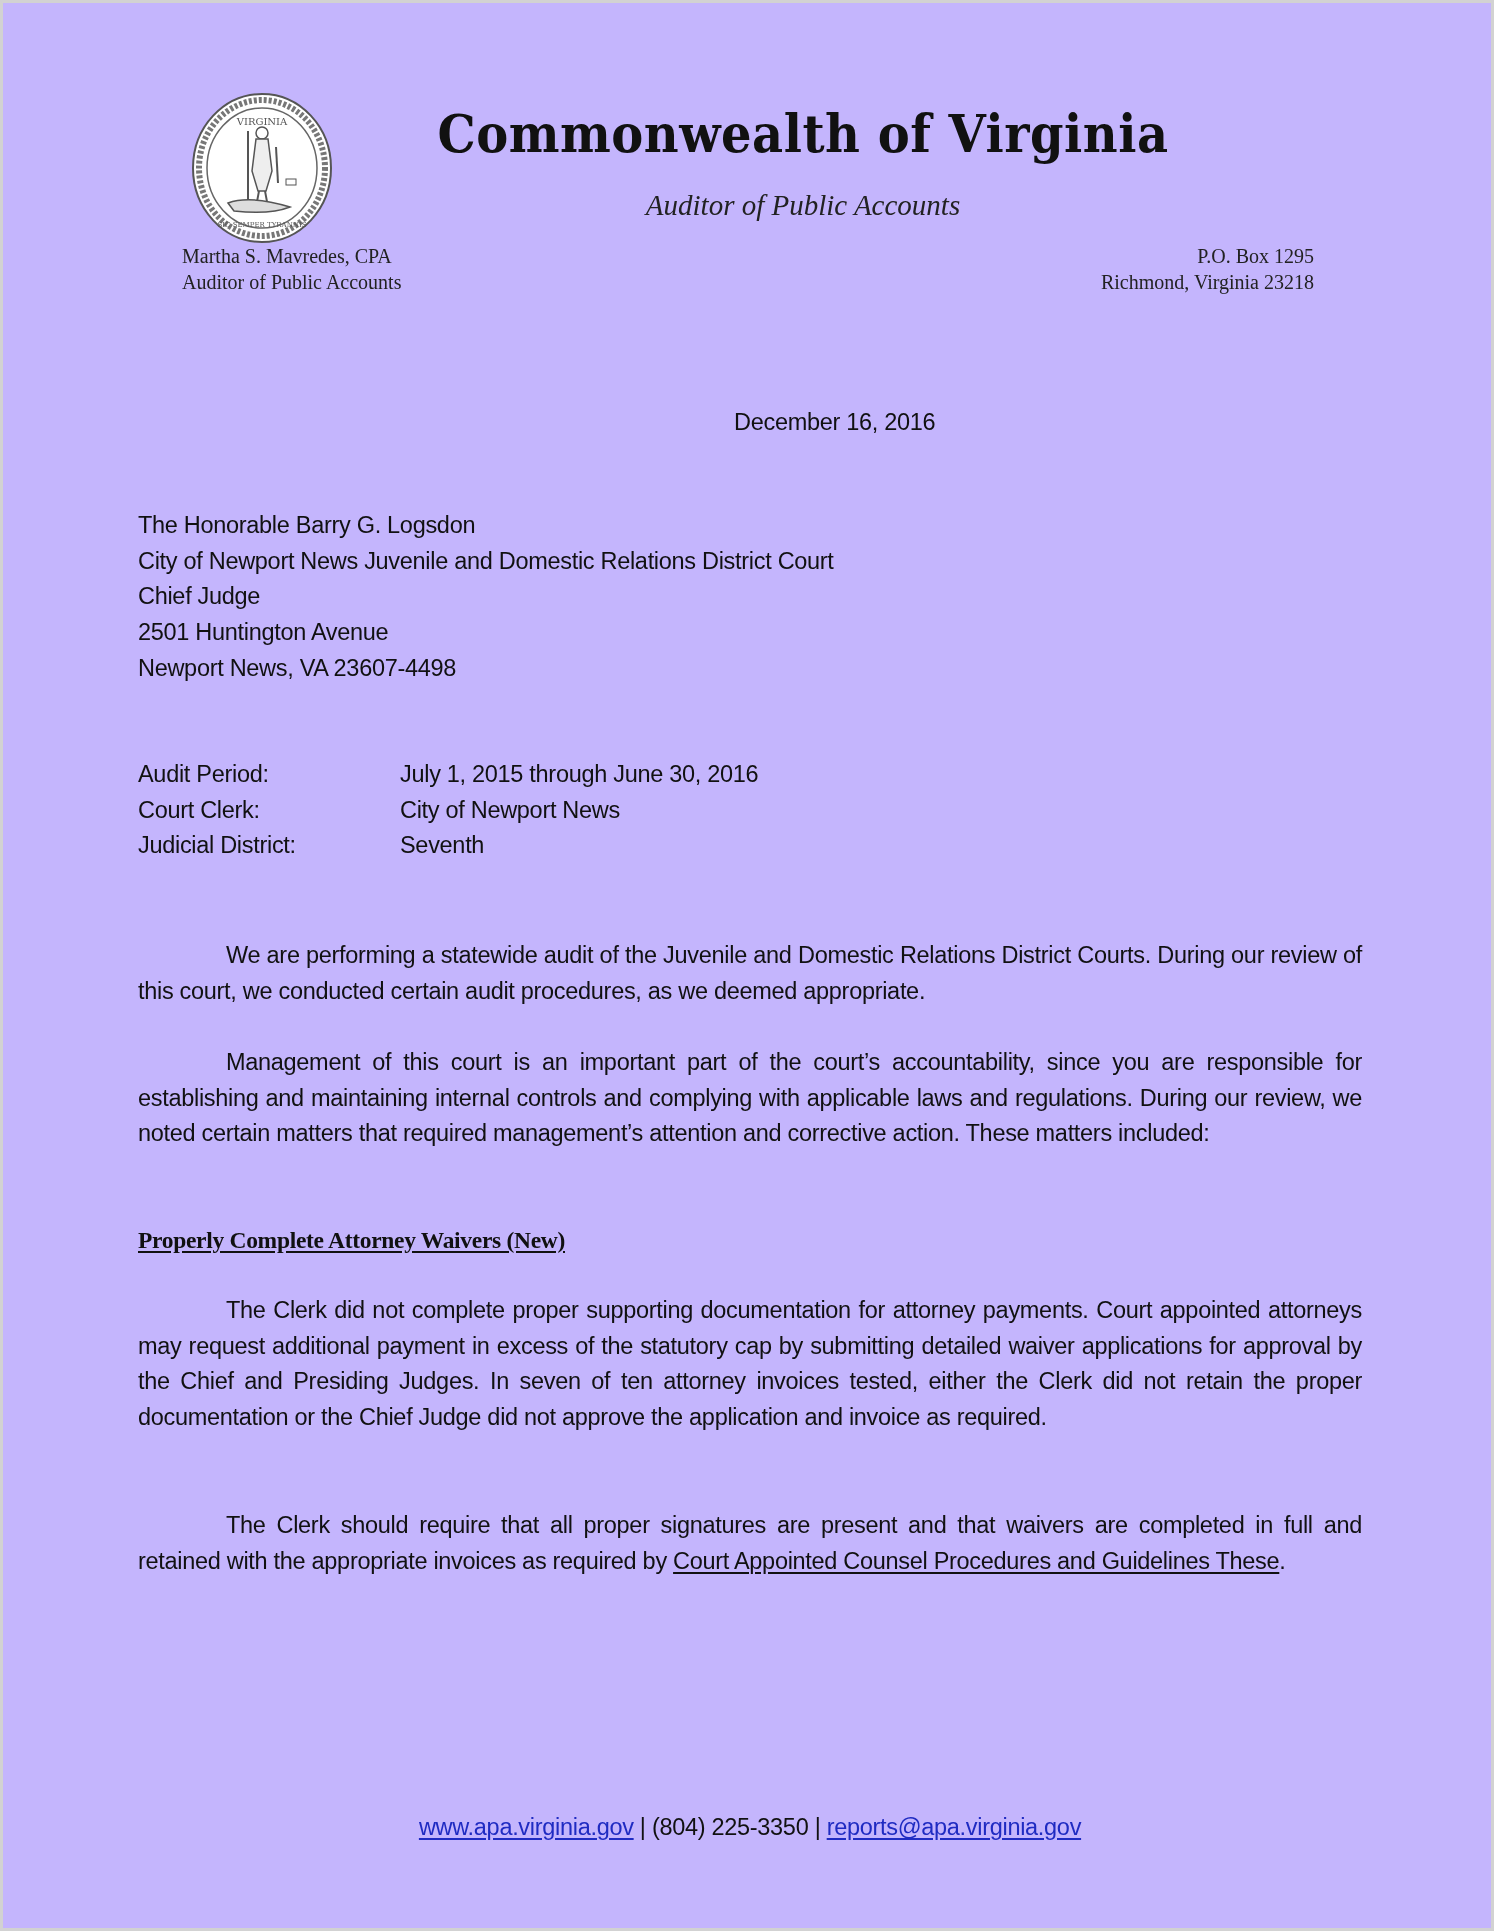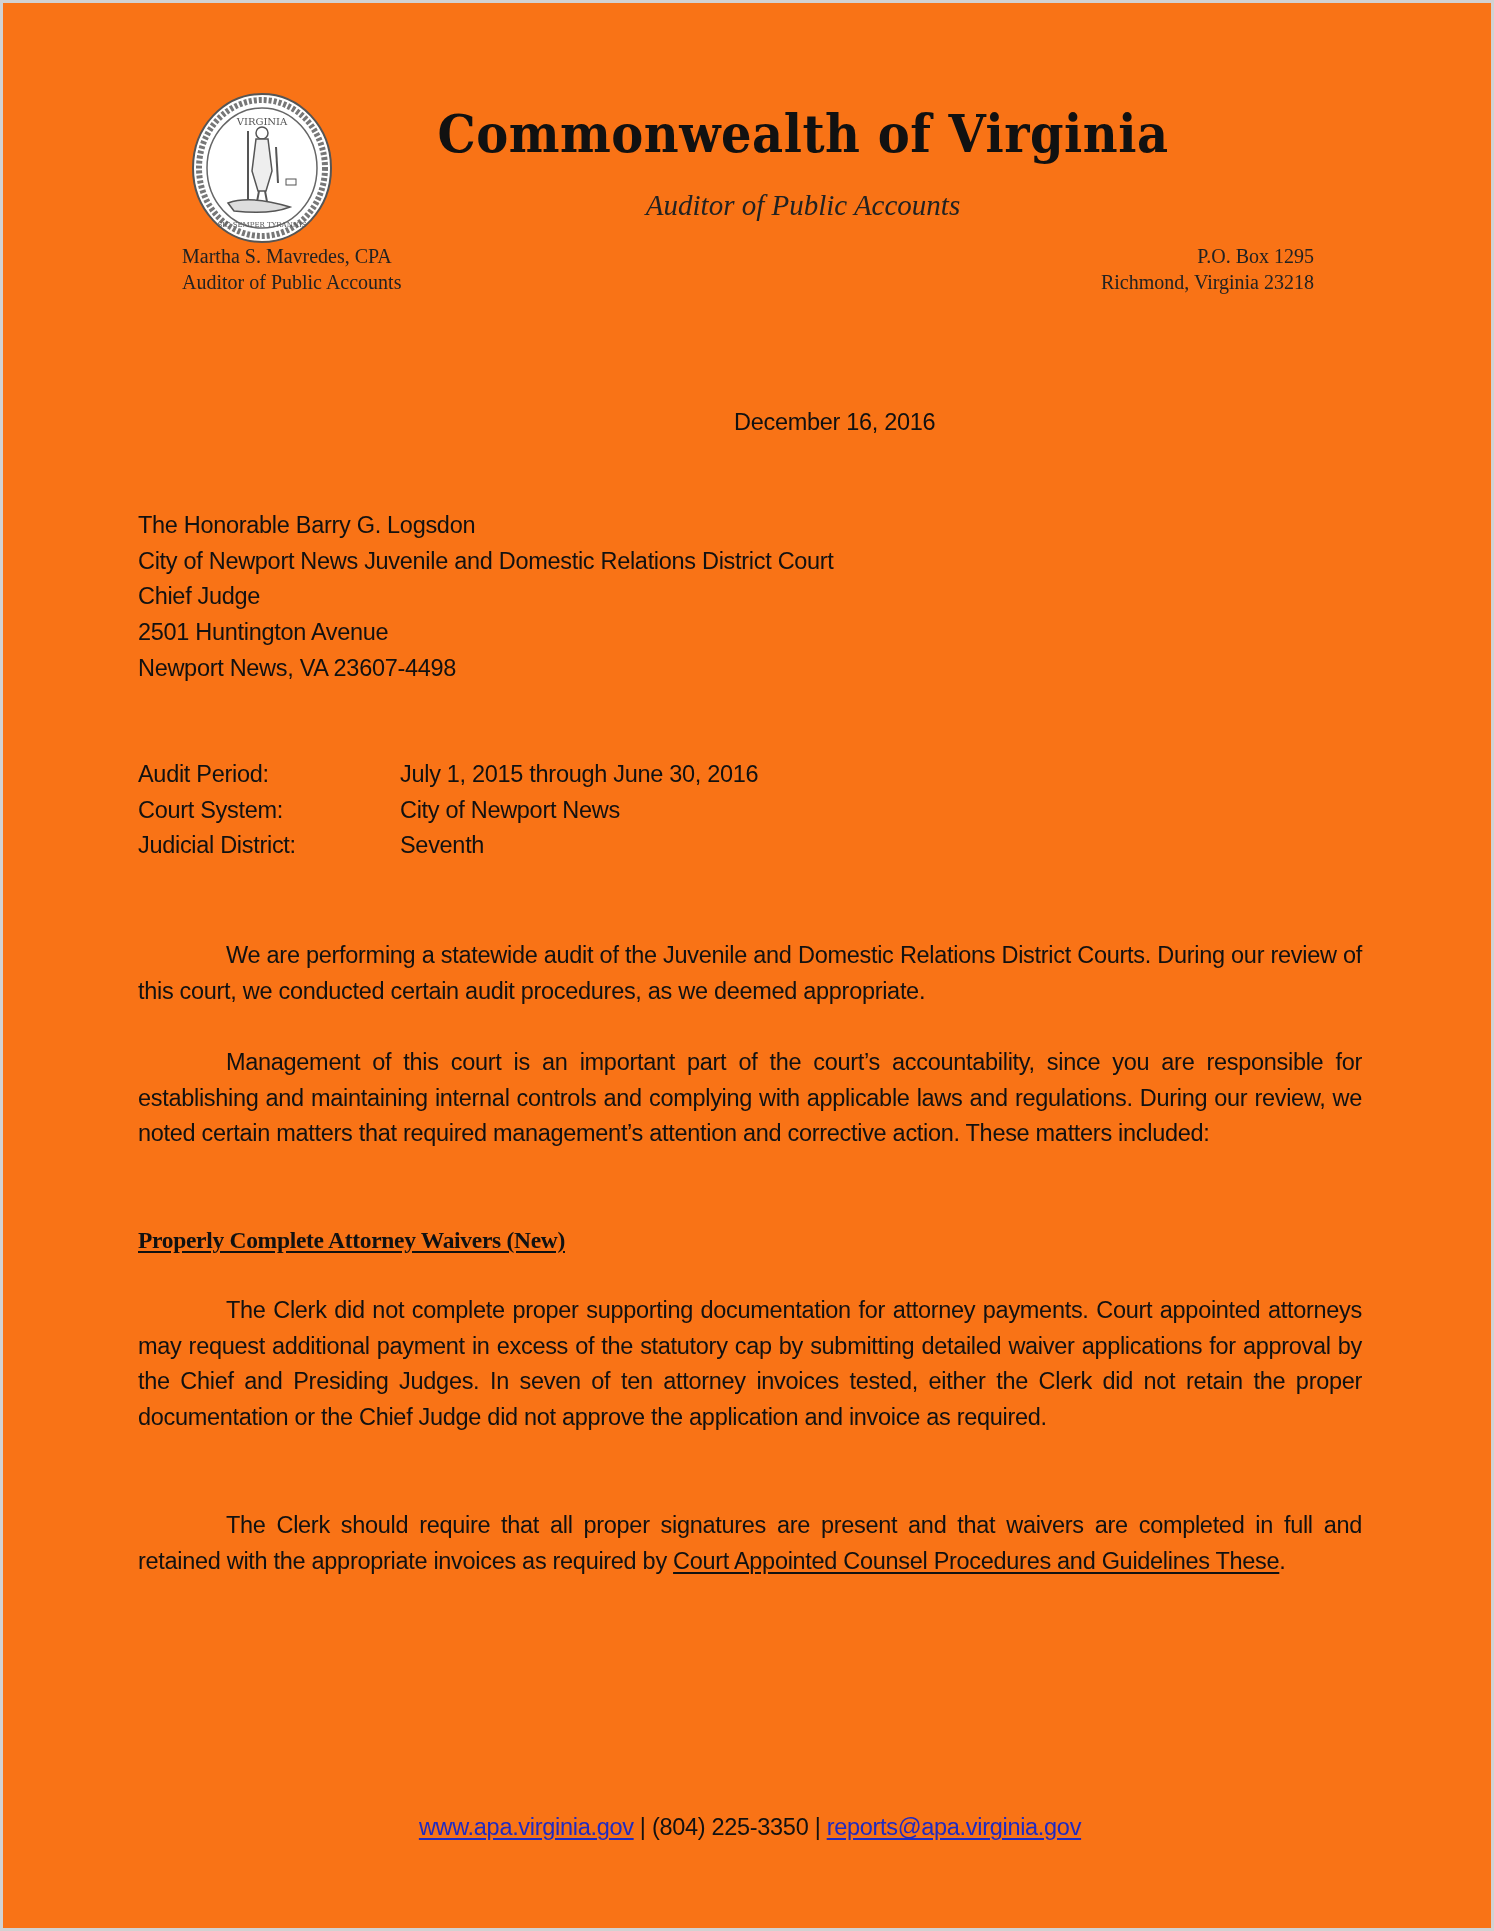--- a/index.html
+++ b/index.html
@@ -1,19 +1,19 @@
 <!DOCTYPE html>
 <html><head>
 <meta charset="utf-8">
 <style>
   html, body { margin: 0; padding: 0; background: #ffffff; }
   body { width: 1494px; height: 1931px; position: relative; overflow: hidden; }
   .page {
     position: absolute; left: 0; top: 0; width: 1494px; height: 1931px;
-    box-sizing: border-box; border: 3px solid #d2d2d2; background: #f97316;
+    box-sizing: border-box; border: 3px solid #d2d2d2; background: #c4b5fd;
     color: #111111;
   }
   .abs { position: absolute; }
   .seal { left: 187px; top: 88px; width: 144px; height: 154px; }
   .title {
     left: 300px; width: 1000px; top: 100px; text-align: center;
     font-family: "DejaVu Serif", serif; font-weight: bold; font-size: 48px;
     letter-spacing: 0.5px; color: #111;
     transform: scaleY(1.08); transform-origin: top center;
   }
@@ -104,21 +104,21 @@
     <div>2501 Huntington Avenue</div>
     <div>Newport News, VA  23607-4498</div>
   </div>
 
   <div class="abs audit-table body-font">
     <div class="audit-row">
       <span class="audit-label">Audit Period:</span>
       <span>July 1, 2015 through June 30, 2016</span>
     </div>
     <div class="audit-row">
-      <span class="audit-label">Court System:</span>
+      <span class="audit-label">Court Clerk:</span>
       <span>City of Newport News</span>
     </div>
     <div class="audit-row">
       <span class="audit-label">Judicial District:</span>
       <span>Seventh</span>
     </div>
   </div>
 
   <p class="abs para p1 body-font">We are performing a statewide audit of the Juvenile and Domestic Relations District Courts. During our review of this court, we conducted certain audit procedures, as we deemed appropriate.</p>
   <p class="abs para p2 body-font">Management of this court is an important part of the court’s accountability, since you are responsible for establishing and maintaining internal controls and complying with applicable laws and regulations.  During our review, we noted certain matters that required management’s attention and corrective action.  These matters included:</p>

